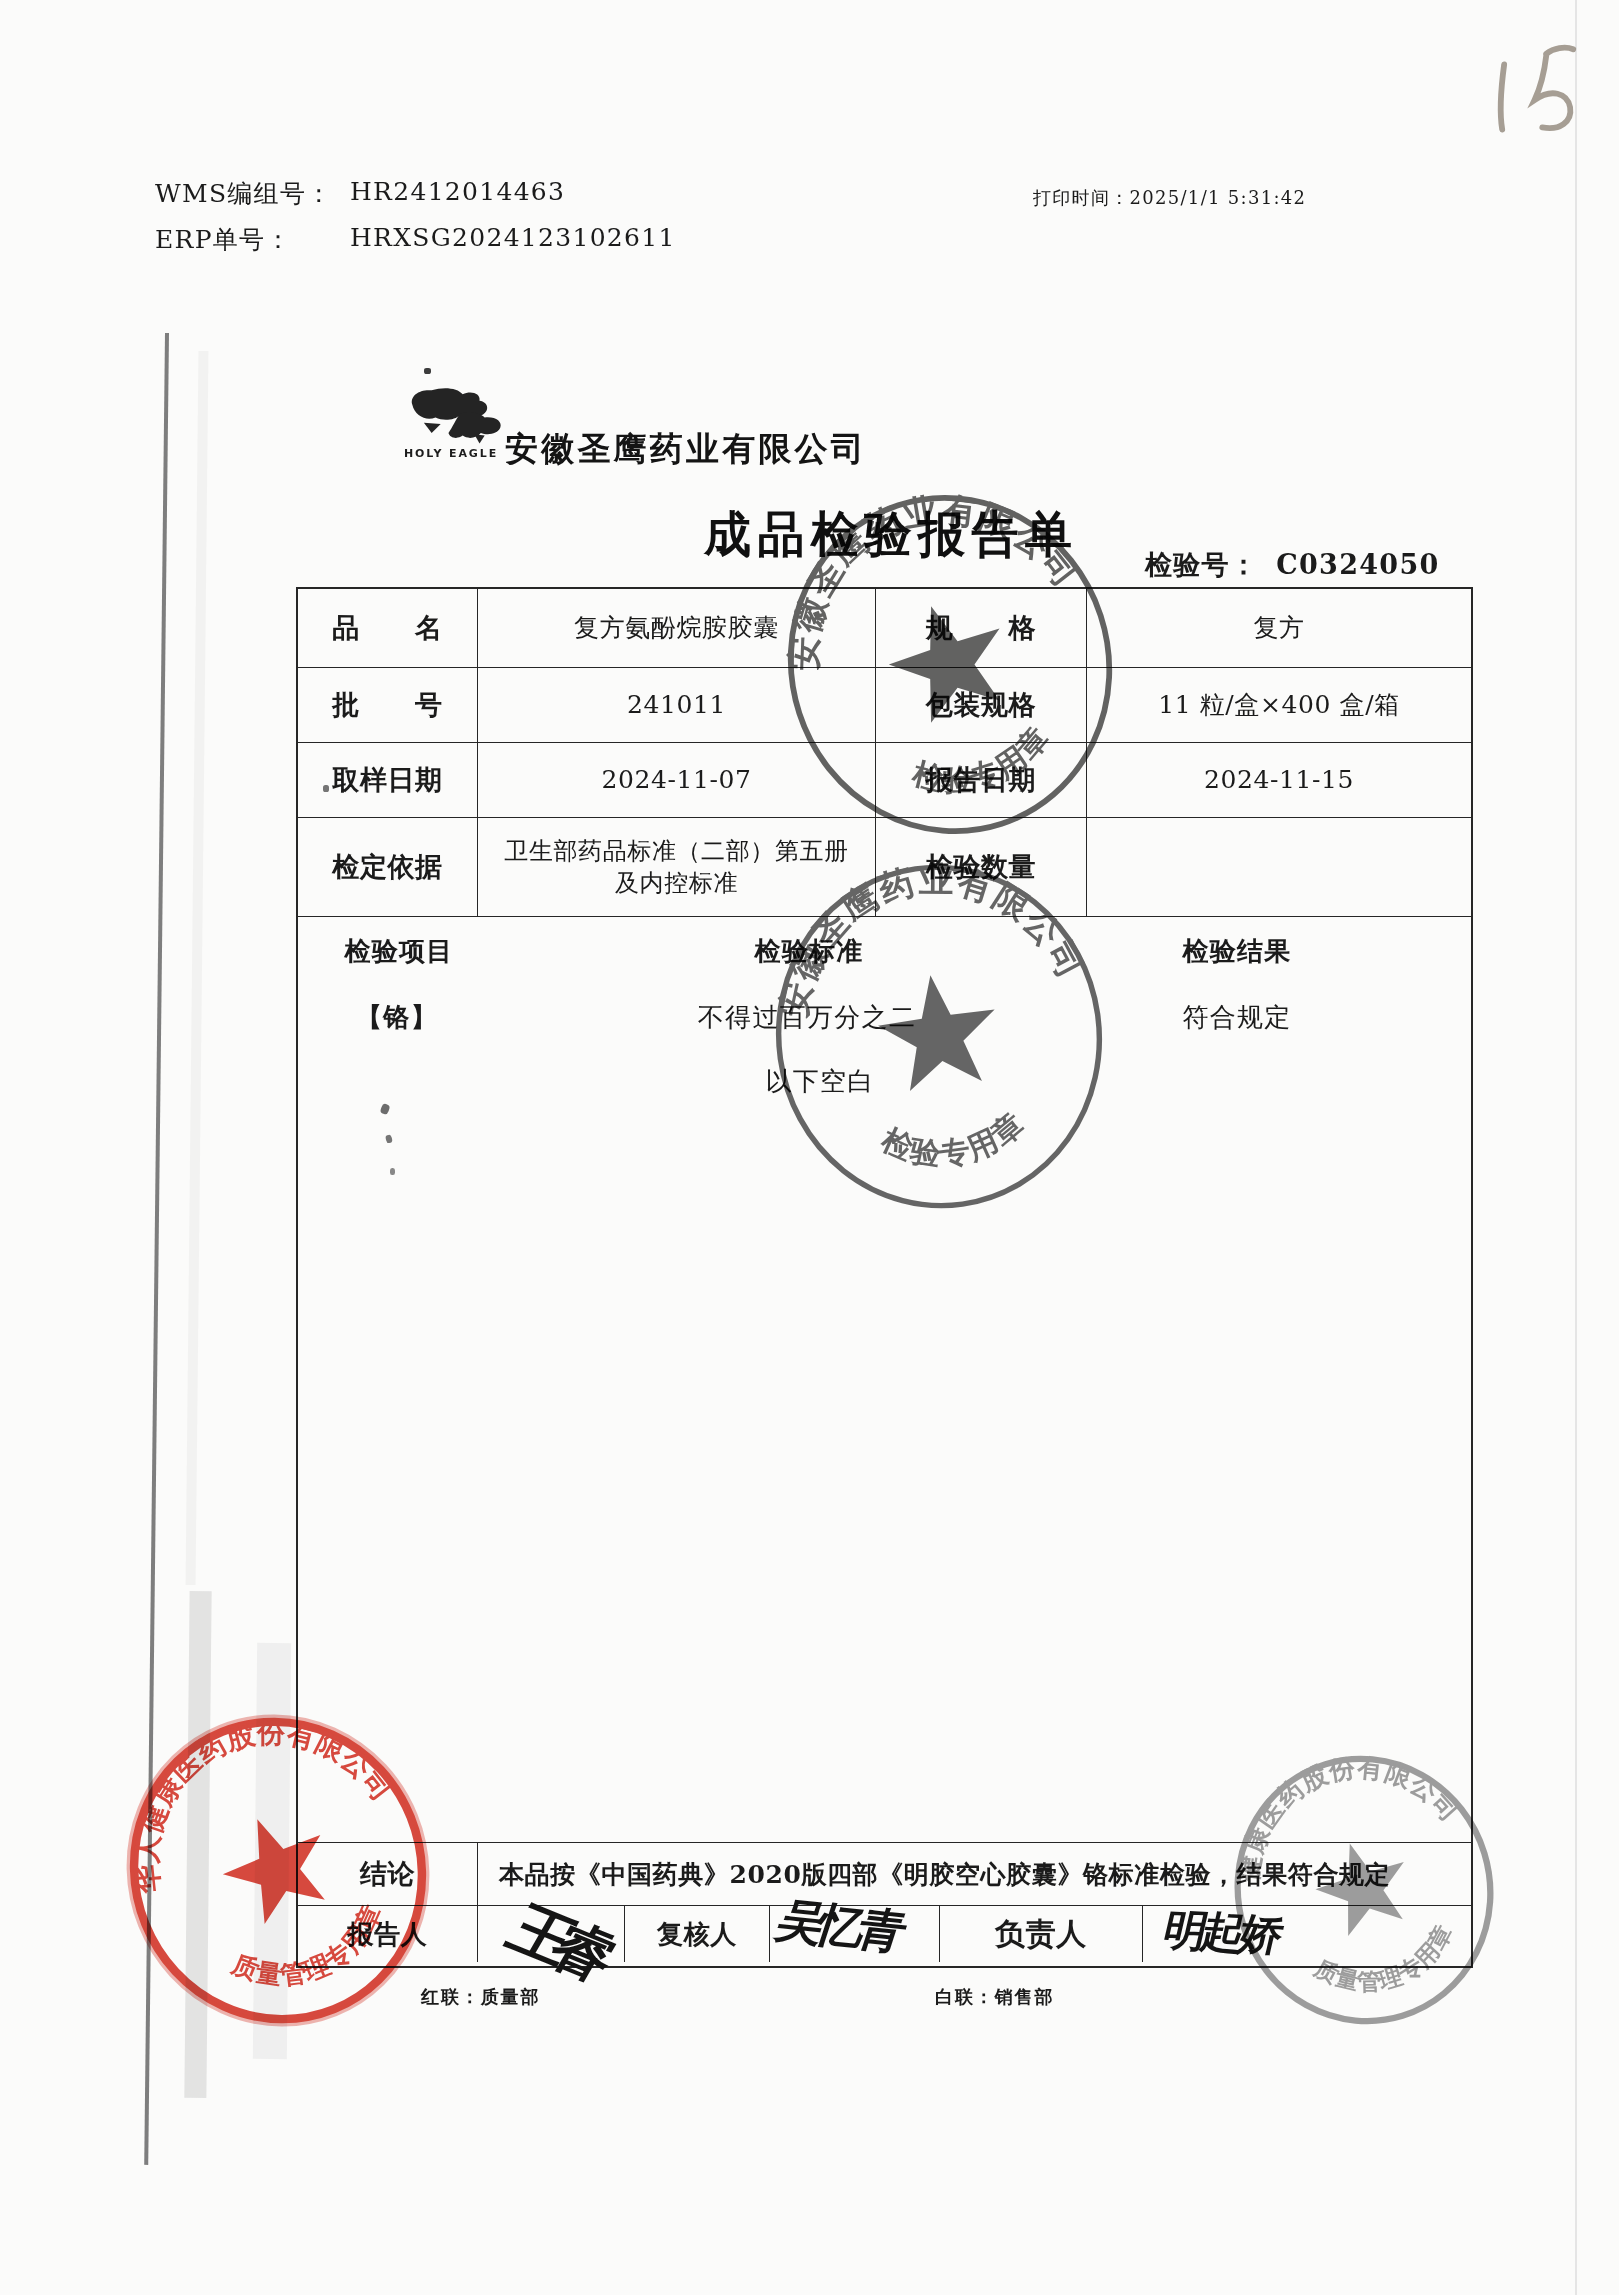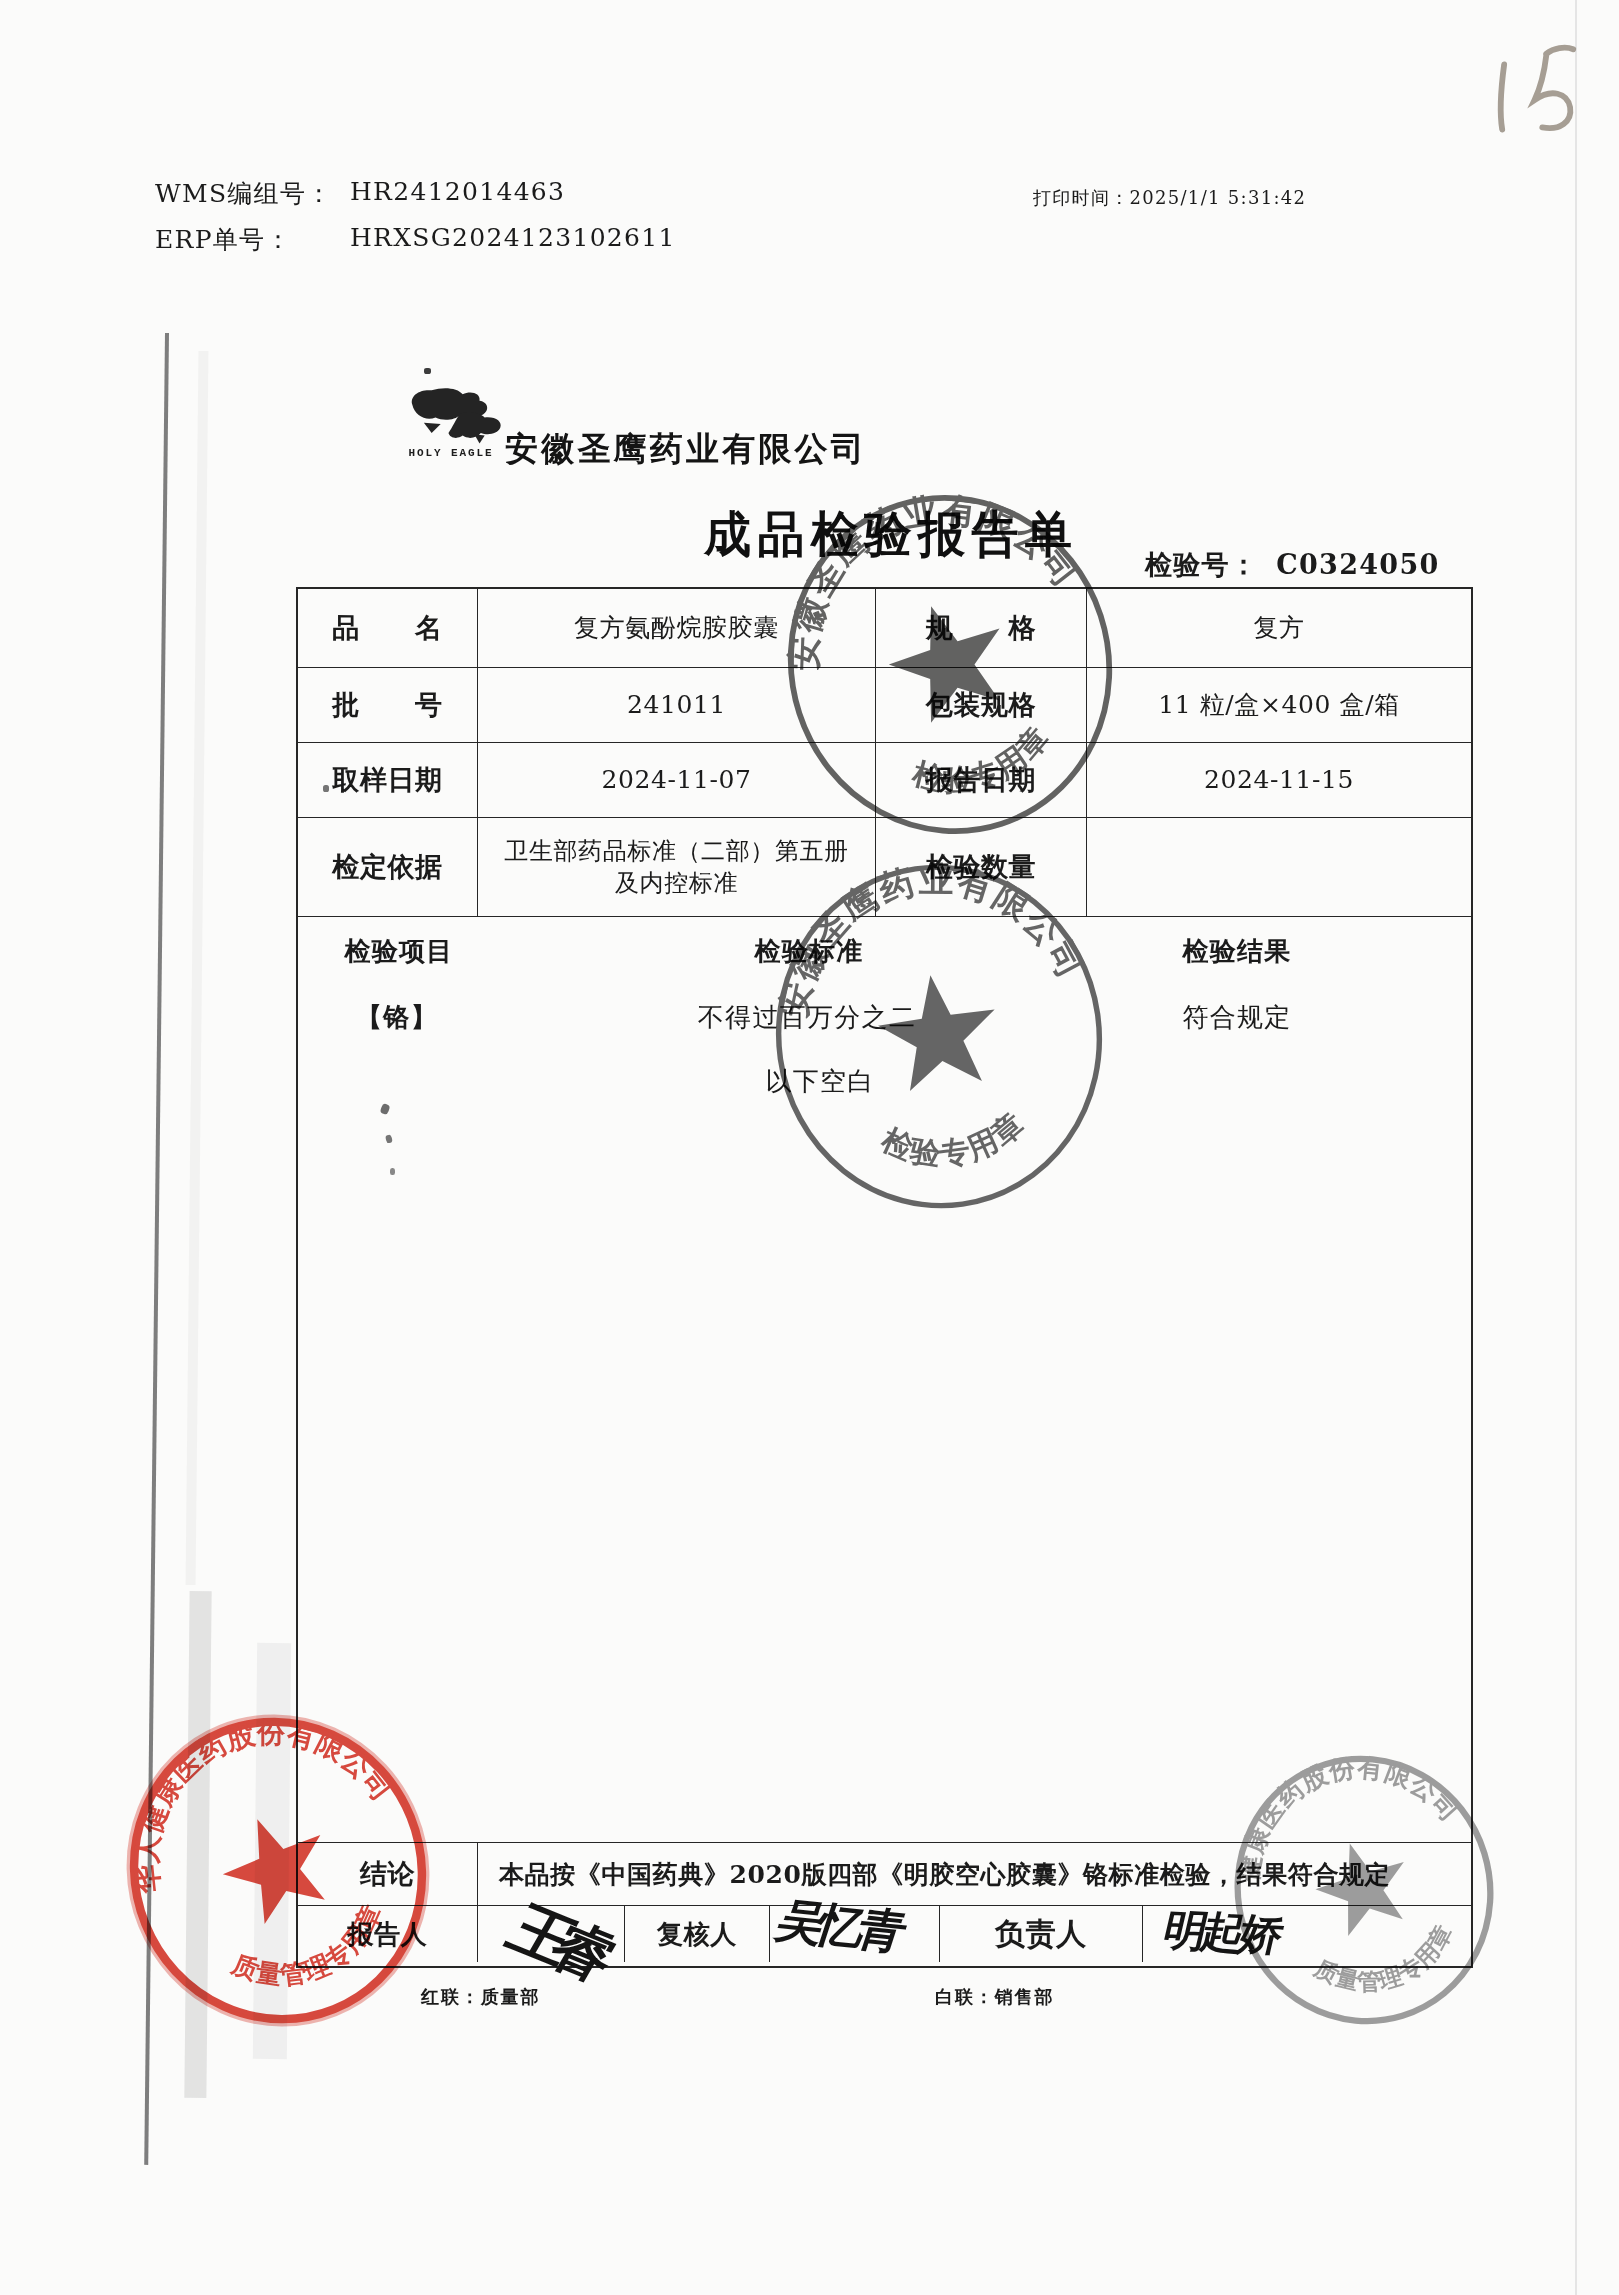--- a/index.html
+++ b/index.html
@@ -93,21 +93,21 @@
 </div>
 
 <svg class="abs" style="left:398px;top:385px;" width="110" height="65" viewBox="0 0 170 100">
   <g fill="#242424">
     <path d="M22,30 C18,16 34,6 52,8 C70,2 92,4 100,14 C112,8 128,12 126,24 C140,26 142,40 130,46 C120,52 104,50 96,46 C88,54 70,56 58,50 C44,56 26,48 22,30 Z"></path>
     <path d="M96,44 C108,40 126,42 134,50 C150,48 162,56 158,66 C154,76 138,78 128,74 C122,82 108,84 100,78 C92,84 80,82 78,74 C84,66 90,52 96,44 Z"></path>
     <path d="M118,76 L134,78 L126,90 Z"></path>
     <path d="M40,58 L66,60 L52,74 Z"></path>
   </g>
 </svg>
-<div class="abs logo-caption" style="left:396px;top:447px;font-family:Liberation Mono, monospace;">HOLY EAGLE</div>
+<div class="abs logo-caption" style="left:396px;top:447px;">HOLY EAGLE</div>
 <div class="abs company-name" style="left:505px;top:427px;">安徽圣鹰药业有限公司</div>
 <div class="abs doc-title" style="left:704px;top:503px;">成品检验报告单</div>
 <div class="abs report-no" style="left:1145px;top:547px;">
   <span>检验号：</span><span class="val">C0324050</span>
 </div>
 
 <div class="abs doc-table">
 
   <div class="irow" style="height:79px;">
     <div class="cell c1 br t-label">品　　名</div>

